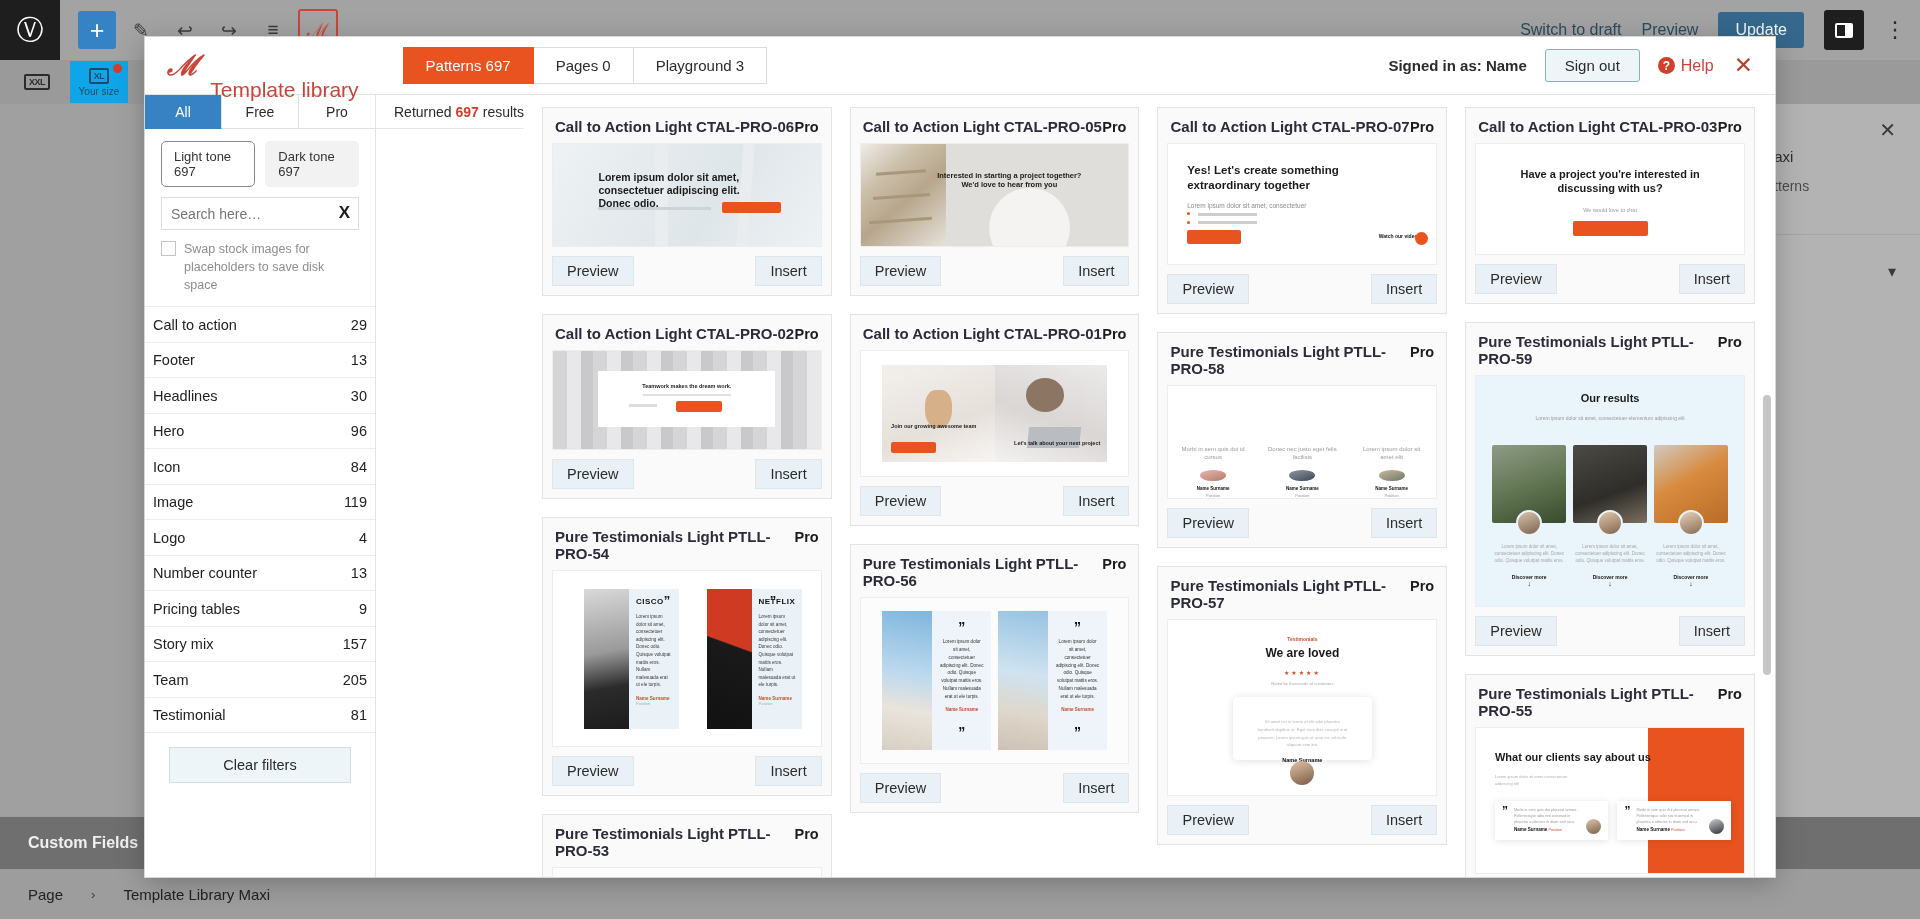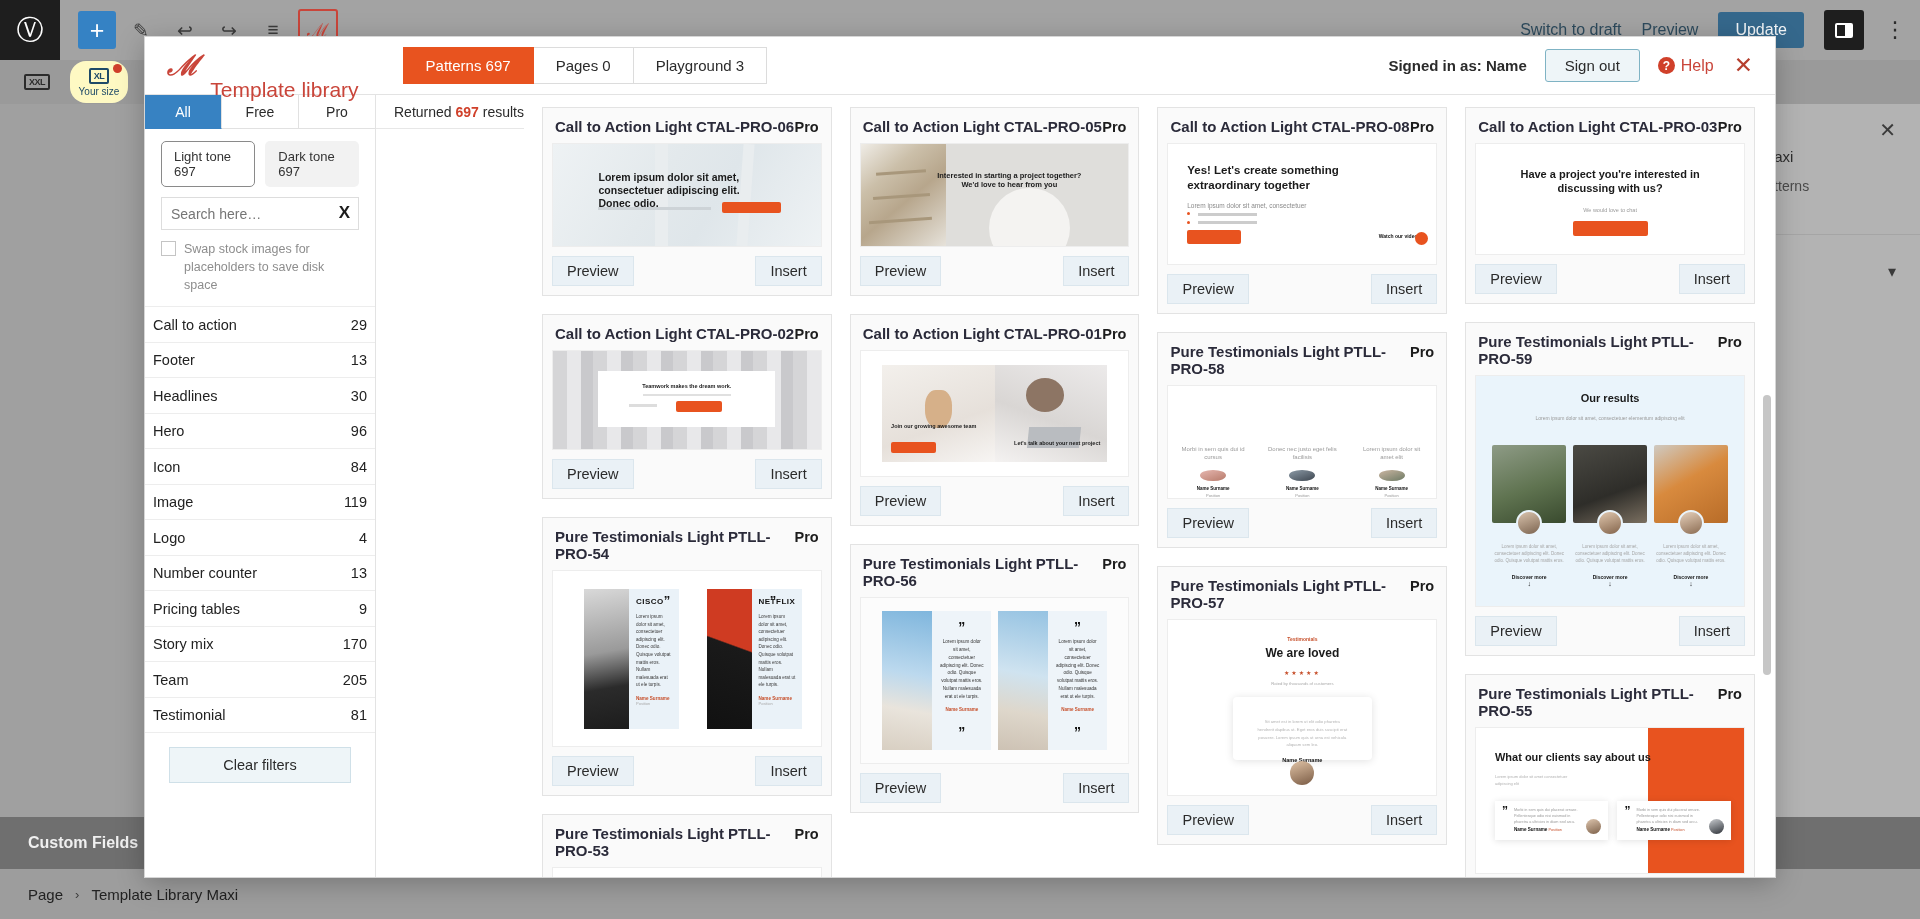--- a/index.html
+++ b/index.html
@@ -43,21 +43,21 @@
   .wp-dots { color: #2b2b2b; font-size: 22px; letter-spacing: 0; line-height: .6; width: 20px; text-align:center;}
 
   .wp-sizebar {
     position: absolute; left: 0; top: 60px; width: 1920px; height: 44px;
     background: #9a9a9a; display: flex; align-items: center; gap: 4px; padding-left: 8px;
   }
   .size-btn {
     width: 58px; height: 42px; display:flex; flex-direction: column;
     align-items:center; justify-content:center; color:#2b2b2b; font-size: 9px; position: relative;
   }
-  .size-btn.active { background: #fef9c3; border-radius: 16px; }
+  .size-btn.active { background: #0ea5e9; }
   .size-glyph {
     border: 2px solid #2b2b2b; border-radius: 2px; padding: 1px 3px;
     font-size: 9px; font-weight: bold; letter-spacing: -.5px;
   }
   .size-btn.active .size-glyph { border-color:#1e4a68; color:#1e4a68;}
   .size-btn .size-lbl { font-size: 10px; margin-top: 2px; color:#1e4a68;}
   .size-dot { position:absolute; top:3px; right:6px; width:9px;height:9px;border-radius:50%;background:#d0402a;}
 
   .wp-rightpanel {
     position: absolute; right: 0; top: 104px; width: 188px; bottom: 80px;
@@ -69,21 +69,21 @@
   .rp-chev  { position:absolute; right: 24px; top: 158px; font-size: 16px; color:#3a3a3a;}
   .rp-rule  { position:absolute; left: 0; right: 0; top: 130px; height:1px; background:#a5a5a5;}
 
   .wp-bottombar {
     position: absolute; left: 0; bottom: 50px; width: 1920px; height: 52px;
     background: #6f6f6f; display:flex; align-items:center;
   }
   .cf-label { color:#f0f0f0; font-size:16px; font-weight:bold; padding-left: 28px;}
   .wp-statusbar {
     position: absolute; left: 0; bottom: 0; width: 1920px; height: 50px;
-    background: #9d9d9d; display:flex; align-items:center; gap: 12px; padding-left: 28px;
+    background: #9d9d9d; display:flex; align-items:center; gap: 28px; padding-left: 28px;
     color: #222; font-size: 15px;
   }
   .sb-sep { color:#3b3b3b; font-size: 13px;}
   .editor-quote { position:absolute; left: 1640px; bottom: 64px; font-size: 26px; color:#111; font-weight:bold;}
   .editor-canvas {
     position: absolute; left: 530px; top: 104px; right: 192px; bottom: 84px;
     background: #ffffff;
   }
   .canvas-scroll { position:absolute; right: 6px; top: 10px; width: 10px; bottom: 10px; background:#cfcfcf; border-radius:5px;}
 
@@ -447,21 +447,21 @@
           <div class="cat-row">
             <span>Number counter</span>
             <span class="cat-count">13</span>
           </div>
           <div class="cat-row">
             <span>Pricing tables</span>
             <span class="cat-count">9</span>
           </div>
           <div class="cat-row">
             <span>Story mix</span>
-            <span class="cat-count">170</span>
+            <span class="cat-count">157</span>
           </div>
           <div class="cat-row">
             <span>Team</span>
             <span class="cat-count">205</span>
           </div>
           <div class="cat-row">
             <span>Testimonial</span>
             <span class="cat-count">81</span>
           </div>
         </div>
@@ -657,21 +657,21 @@
               </div>
               <div class="card-actions">
                 <span class="act-btn">Preview</span>
                 <span class="act-btn">Insert</span>
               </div>
             </div>
 
             
             <div class="card">
               <div class="card-head">
-                <span class="card-title">Call to Action Light CTAL-PRO-08</span>
+                <span class="card-title">Call to Action Light CTAL-PRO-07</span>
                 <span class="card-pro">Pro</span>
               </div>
               <div class="thumb">
                 <div class="t04">
                   <div class="h ph-title">Yes! Let's create something extraordinary together</div>
                   <div class="s ph-sub">Lorem ipsum dolor sit amet, consectetuer</div>
                   <div class="dot" style="top:57%"></div>
                     <div class="li" style="top:57.5%;left:11%"></div>
                   <div class="dot" style="top:64%"></div>
                     <div class="li" style="top:64.5%;left:11%"></div>

